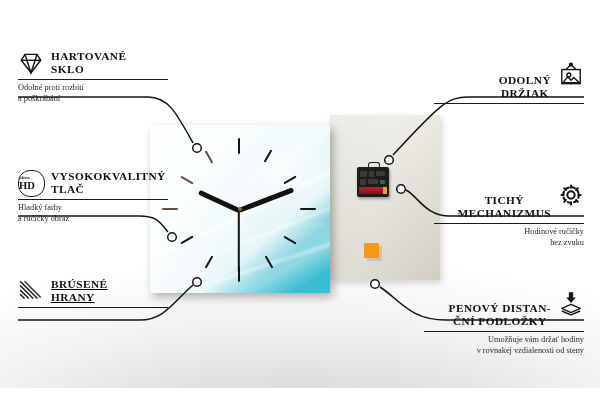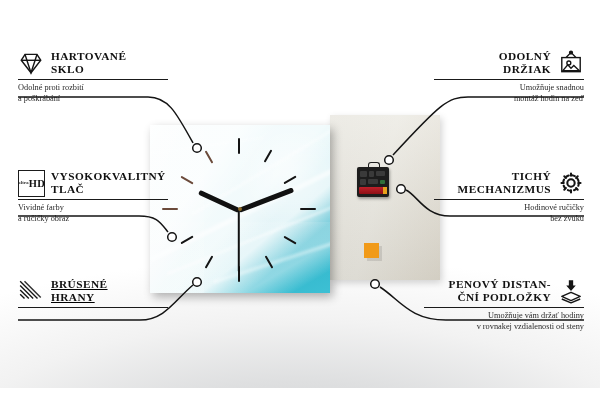--- a/index.html
+++ b/index.html
@@ -14,37 +14,37 @@
       linear-gradient(180deg,#ffffff 0%,#ffffff 55%,#fbfbfb 72%,#f0f0f1 100%);
   }
 
   
   .feat{position:absolute;width:150px;}
   .feat .head{display:flex;align-items:center;gap:7px;}
   .feat.left .head{justify-content:flex-start;}
   .feat.right .head{justify-content:flex-end;}
   .ttl{font-size:11.3px;font-weight:bold;letter-spacing:.45px;line-height:13.2px;
        color:#111;text-transform:uppercase;}
-  .feat.right .ttl{text-align:right;}
+  .feat.right .ttl{text-align:center;margin-top:24px;}
   .rule{height:0;border-top:1.5px solid #1a1a1a;margin-top:3px;}
   .sub{font-size:8.3px;line-height:10.4px;color:#2a2a2a;margin-top:3px;}
   .feat.right .sub{text-align:right;}
   .ico{flex:0 0 auto;width:26px;height:26px;display:block;}
   .ico svg{display:block;width:26px;height:26px;}
 
   .f-glass{left:18px;top:50px;}
   .f-print{left:18px;top:170px;}
   .f-edge {left:18px;top:278px;text-decoration:underline;}
   .f-hold {left:434px;top:50px;}
   .f-mech {left:434px;top:170px;}
   .f-foam {left:424px;top:278px;width:160px;}
 
   
-  .hdbox{width:25px;height:25px;border:1.6px solid #1b1b1b;border-radius:0;
-    display:flex;flex-direction:row;align-items:center;justify-content:center;line-height:1;}
+  .hdbox{width:25px;height:25px;border:1.6px solid #1b1b1b;border-radius:12px;
+    display:flex;flex-direction:column;align-items:flex-start;justify-content:center;line-height:1;}
   .hdbox .u{font-size:4.6px;letter-spacing:.2px;font-weight:bold;color:#1b1b1b;}
   .hdbox .h{font-size:10.5px;font-weight:bold;color:#111;letter-spacing:.2px;margin-top:.5px;}
 
   
   .photoWrap{position:absolute;left:150px;top:115px;width:290px;height:165px;}
   .backpanel{position:absolute;left:180px;top:0;width:110px;height:165px;
     background:linear-gradient(105deg,#e6e4dc 0%,#e9e7df 45%,#ded9cd 100%);
     box-shadow:2px 3px 7px rgba(0,0,0,.17);}
   .backpanel:after{content:"";position:absolute;inset:0;
     background:linear-gradient(180deg,rgba(255,255,255,.28),rgba(0,0,0,.05));}
@@ -178,21 +178,21 @@
           <span class="h">HD</span>
         </span>
       </span>
       <span class="ttl">
         <span>VYSOKOKVALITNÝ</span><br>
         <span>TLAČ</span>
       </span>
     </div>
     <div class="rule"></div>
     <div class="sub">
-      <span>Vividné farby</span><br>
+      <span>Hladký farby</span><br>
       <span>a ručičky obraz</span>
     </div>
   </div>
 
   <div class="feat left f-edge">
     <div class="head">
       <span class="ico">
         <svg viewBox="0 0 24 24">
             <g stroke="#151515" stroke-width="1.25">
           <path d="M2 3 L18 19"></path>
@@ -224,24 +224,20 @@
           <rect x="3.5" y="7" width="17" height="13"></rect>
           <path d="M12 2.2 7.5 7M12 2.2 16.5 7"></path>
           <circle cx="12" cy="2.4" r="1.3" fill="#151515"></circle>
           <circle cx="10" cy="12" r="1.8"></circle>
           <path d="M4.5 19 9 13.6l3 3.2 2.6-2.6L19.5 19z"></path>
         </g>
           </svg>
       </span>
     </div>
     <div class="rule"></div>
-    <div class="sub">
-      <span>Umožňuje snadnou</span><br>
-      <span>montáž hodin na zeď</span>
-    </div>
   </div>
 
   <div class="feat right f-mech">
     <div class="head">
       <span class="ttl">
         <span>TICHÝ</span><br>
         <span>MECHANIZMUS</span>
       </span>
       <span class="ico">
         <svg viewBox="0 0 24 24">

